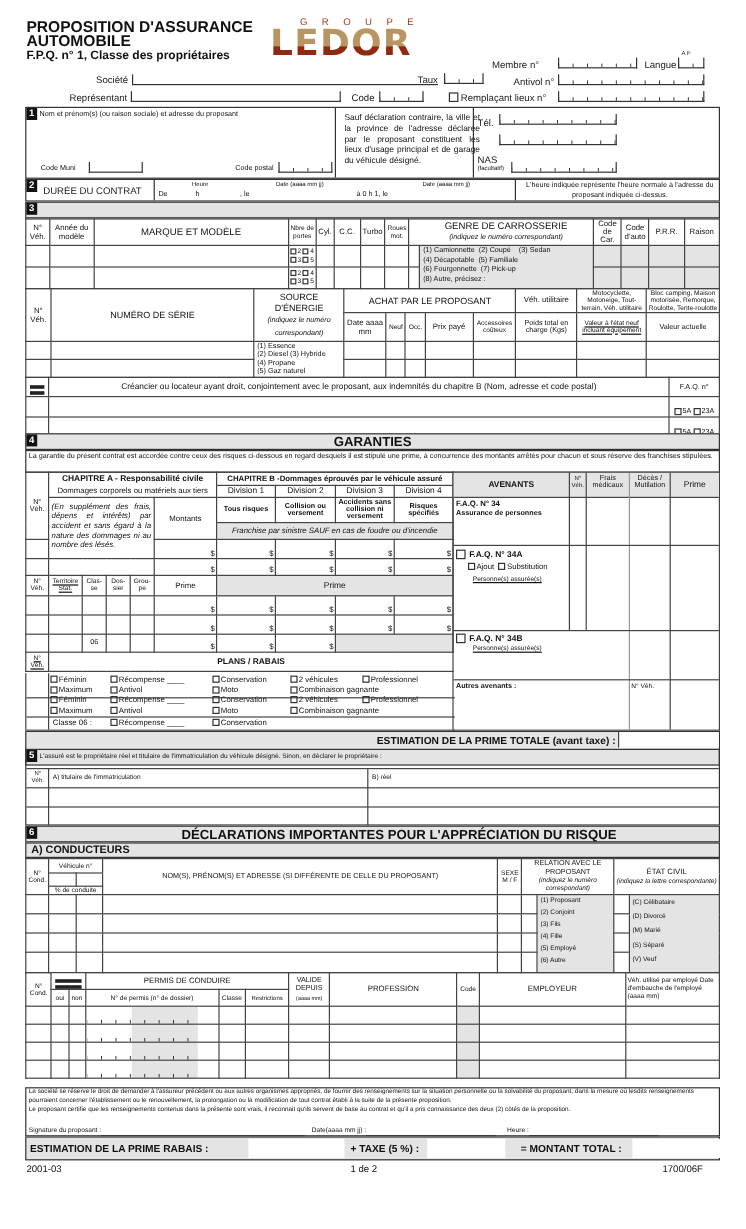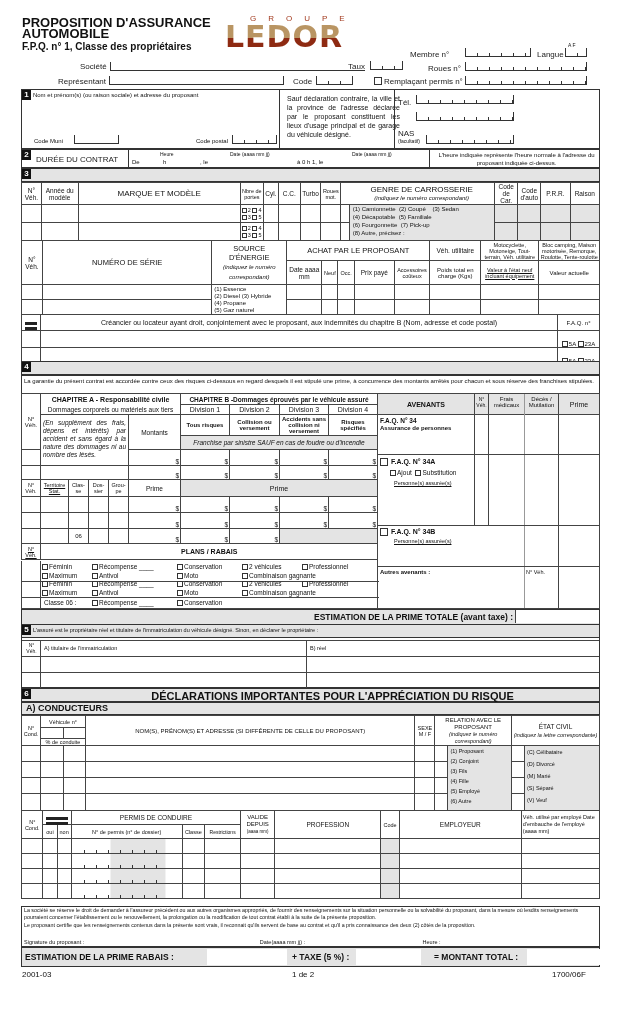--- a/index.html
+++ b/index.html
@@ -42,24 +42,24 @@
 <div class="abs lbl" style="left:293px;top:77px">Code</div>
 <div class="abs ticks" style="left:316px;top:76px;width:37px"></div>
 <div class="abs lbl" style="left:348px;top:62px">Taux</div>
 <div class="abs ticks" style="left:370px;top:61px;width:33px"></div>
 
 <div class="abs lbl" style="left:410px;top:50px">Membre n°</div>
 <div class="abs ticks" style="left:465px;top:48px;width:66px"></div>
 <div class="abs lbl" style="left:537px;top:50px">Langue</div>
 <div class="abs small" style="left:568px;top:42px;font-size:5px">A  F</div>
 <div class="abs ticks" style="left:565px;top:48px;width:22px"></div>
-<div class="abs lbl" style="left:428px;top:64px">Roues n°</div>
+<div class="abs lbl" style="left:428px;top:64px">Antivol n°</div>
 <div class="abs ticks" style="left:465px;top:62px;width:122px"></div>
 <div class="abs" style="left:374px;top:77px"><span class="cb" style="width:8px;height:8px"></span></div>
-<div class="abs lbl" style="left:384px;top:77px">Remplaçant permis n°</div>
+<div class="abs lbl" style="left:384px;top:77px">Remplaçant lieux n°</div>
 <div class="abs ticks" style="left:465px;top:76px;width:122px"></div>
 
 <div class="abs frame" style="top:89px;height:60px">
   <div class="abs" style="left:0;top:0;width:258px;height:58px;border-right:1px solid #333">
     <span class="secnum">1</span>
     <span class="small">Nom et prénom(s) (ou raison sociale) et adresse du proposant</span>
     <div class="abs small" style="left:12px;top:48px">Code Muni</div>
     <div class="abs uline" style="left:52px;top:45px;width:45px"></div>
     <div class="abs small" style="left:174px;top:48px">Code postal</div>
     <div class="abs ticks" style="left:210px;top:45px;width:45px"></div>
@@ -213,20 +213,21 @@
   <td></td>
           <td></td>
   <td style="font-size:6px;vertical-align:bottom"><span class="cb"></span><span>5A</span> <span class="cb"></span><span>23A</span></td>
 </tr>
 </tbody>
     </table>
 </div>
 
 <div class="abs frame grayband" style="top:361px;height:14px">
   <span class="secnum">4</span>
+  <span class="abs sechead" style="left:0;width:577px;top:1px">GARANTIES</span>
 </div>
 <div class="abs frame" style="top:375px;height:19px;font-size:6px;padding:1px 2px;line-height:8px">La garantie du présent contrat est accordée contre ceux des risques ci-dessous en regard desquels il est stipulé une prime, à concurrence des montants arrêtés pour chacun et sous réserve des franchises stipulées.</div>
 
 <div class="abs" style="left:21px;top:393px;width:357px">
 <table>
 <tbody>
         <tr style="height:11px">
   <td rowspan="4" style="width:19px;font-size:6px">N° Véh.</td>
   <td colspan="5" style="font-weight:bold;font-size:7px;border-bottom:none">CHAPITRE A - Responsabilité civile</td>
   <td colspan="4" style="font-weight:bold;font-size:6.5px">CHAPITRE B -Dommages éprouvés par le véhicule assuré</td>

